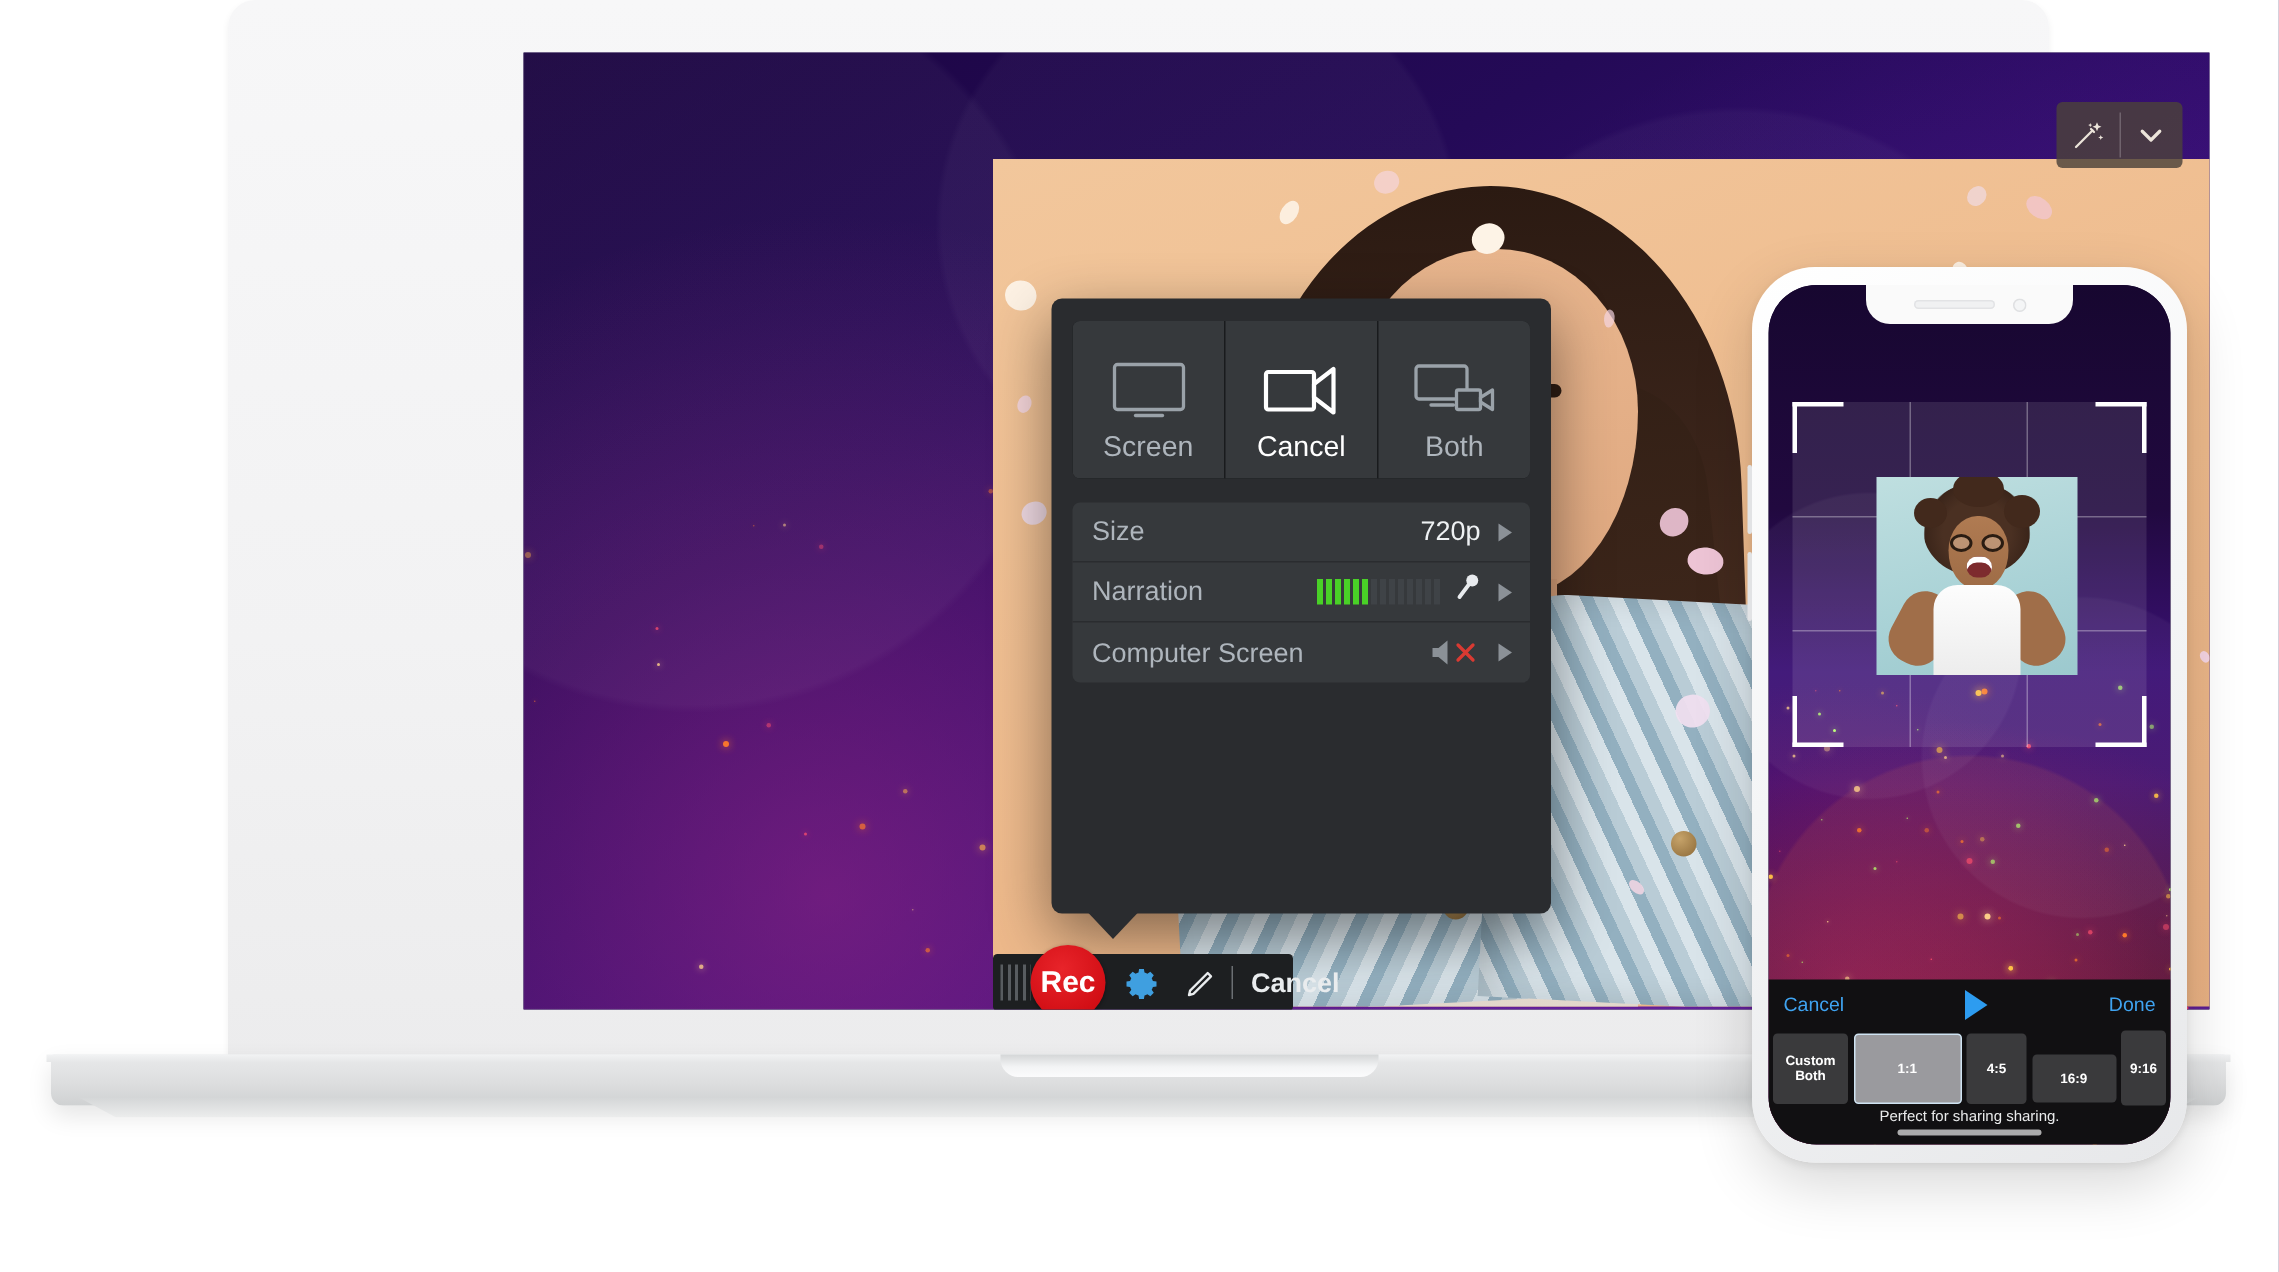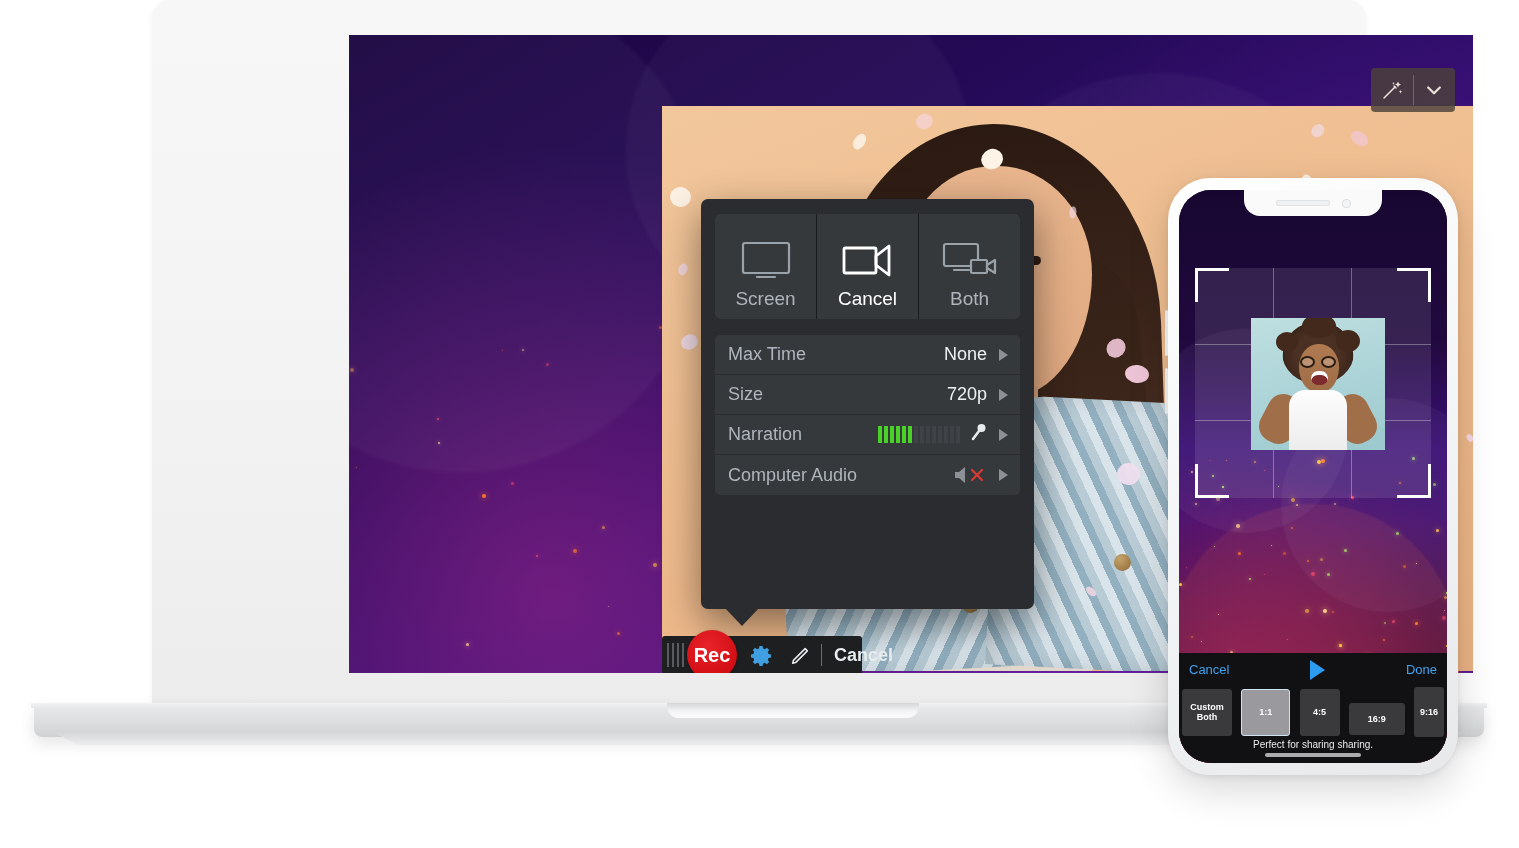--- a/index.html
+++ b/index.html
@@ -281,21 +281,21 @@
   #pa-cancel{font-size:13px;color:#3fa3f0;cursor:pointer;}
   #pa-done{font-size:13px;color:#3fa3f0;cursor:pointer;}
   #pa-play{width:0;height:0;border-left:15px solid #2d9cf0;border-top:10px solid transparent;border-bottom:10px solid transparent;cursor:pointer;}
   #ratio-strip{height:52px;display:flex;align-items:center;justify-content:space-between;padding:0 3px;}
   .ratio{
     background:#3a3a3c;color:#fff;display:flex;align-items:center;justify-content:center;
     text-align:center;font-size:9px;font-weight:bold;border-radius:3px;cursor:pointer;line-height:1.15;
   }
   .ratio.sel{background:#9a9a9e;border:1.5px solid #cfe3f2;}
   #r-custom{width:50px;height:47px;}
-  #r-1-1{width:49px;height:47px;}
+  #r-1-1{width:72px;height:47px;}
   #r-4-5{width:40px;height:47px;}
   #r-16-9{width:56px;height:32px;align-self:flex-end;margin-bottom:3px;}
   #r-9-16{width:30px;height:50px;align-self:flex-start;margin-top:1px;}
   #pa-hint{text-align:center;font-size:10px;color:#e9eaeb;margin-top:1px;}
   #home-ind{position:absolute;left:50%;transform:translateX(-50%);bottom:6px;width:96px;height:4px;border-radius:2px;background:rgba(255,255,255,0.65);}
 </style>
 </head>
 <body>
 
 <div id="stage">
@@ -476,25 +476,20 @@
                 <rect x="29" y="20" width="16" height="13" rx="1.2" fill="#36393c"></rect>
                 <path d="M45 25 L53 20 V33 L45 28 Z" fill="#36393c"></path>
               </svg>
             </div>
             <div class="ml">Both</div>
           </div>
         </div>
 
         <div id="rows">
           <div class="row">
-            <div class="rl">Max Time</div>
-            <div class="rv">None</div>
-            <div class="chev"></div>
-          </div>
-          <div class="row">
             <div class="rl">Size</div>
             <div class="rv">720p</div>
             <div class="chev"></div>
           </div>
           <div class="row">
             <div class="rl">Narration</div>
             <div class="meter" id="narration-meter">
                 <i class="on"></i>
                 <i class="on"></i>
                 <i class="on"></i>
@@ -512,21 +507,21 @@
               </div>
             <div style="margin-right:12px;">
               <svg width="17" height="20" viewBox="0 0 17 20" fill="none" stroke="#e8ebee" stroke-width="1.6" stroke-linecap="round">
                 <circle cx="11.5" cy="5" r="4" fill="#e8ebee" stroke="none"></circle>
                 <path d="M9 8 L3 16" stroke-width="2.6"></path>
               </svg>
             </div>
             <div class="chev"></div>
           </div>
           <div class="row">
-            <div class="rl">Computer Audio</div>
+            <div class="rl">Computer Screen</div>
             <div style="margin-right:12px;display:flex;align-items:center;">
               <svg width="34" height="20" viewBox="0 0 34 20" fill="none">
                 <path d="M2 7 H6 L12 2 V18 L6 13 H2 Z" fill="#8b9197"></path>
                 <path d="M19 5 L29 15 M29 5 L19 15" stroke="#d93a32" stroke-width="2.2" stroke-linecap="round"></path>
               </svg>
             </div>
             <div class="chev"></div>
           </div>
         </div>
 

